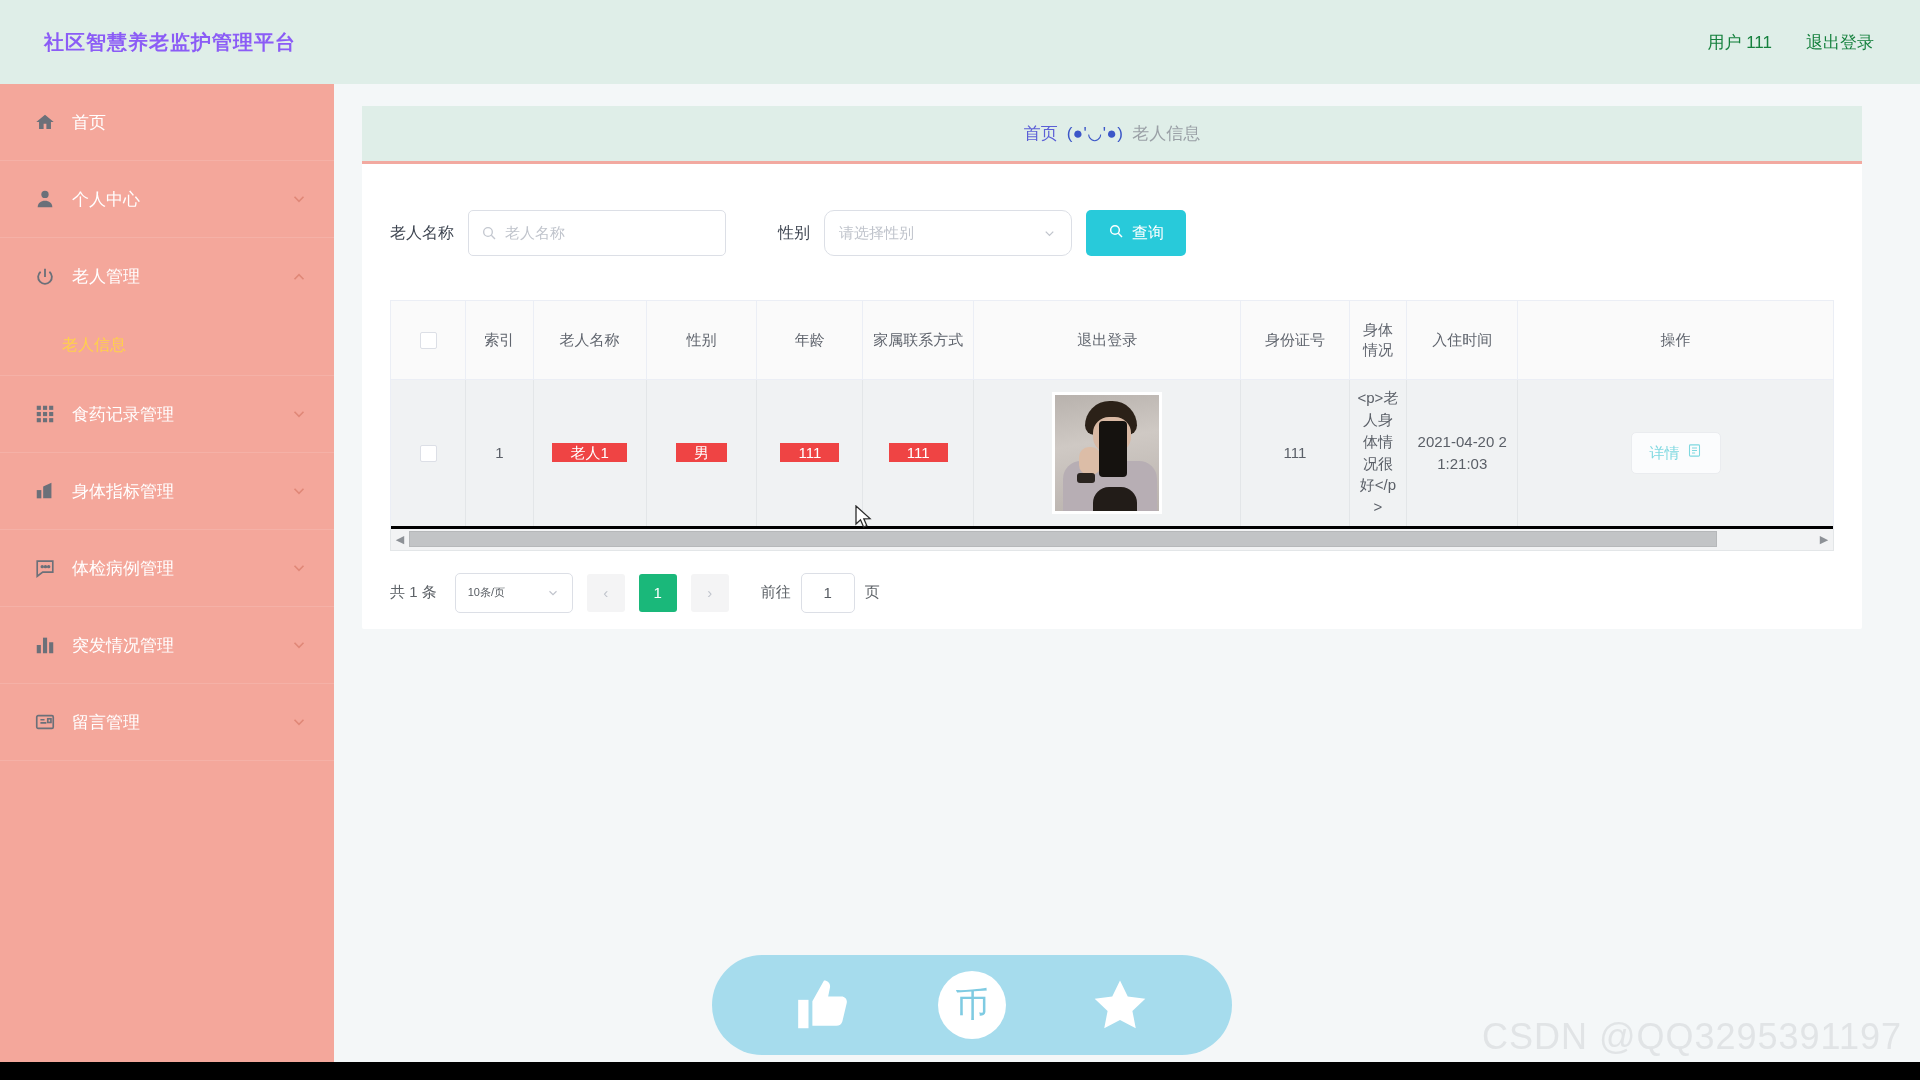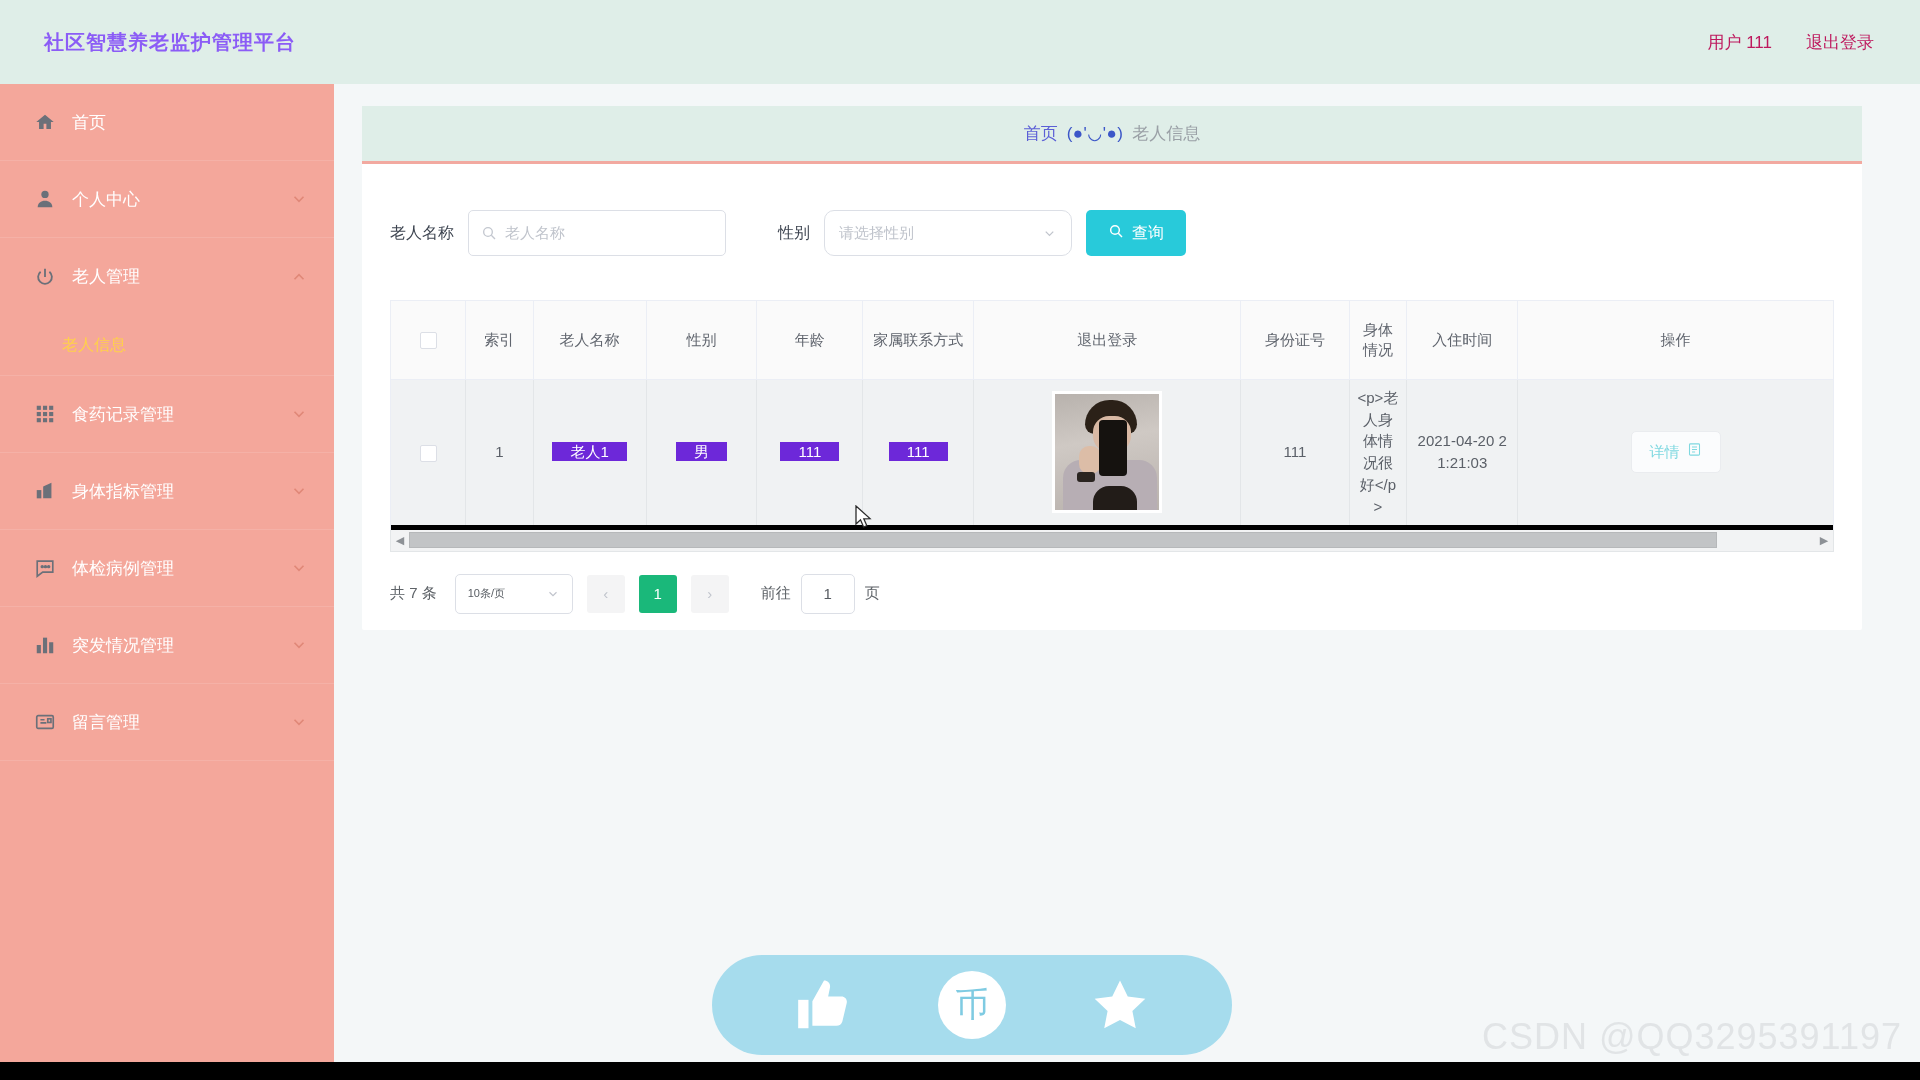--- a/index.html
+++ b/index.html
@@ -24,21 +24,21 @@
     display: flex; align-items: center;
     justify-content: space-between;
     padding: 0 46px 0 44px;
   }
   .app-title {
     font-size: 20px; font-weight: bold;
     color: #8b5cf6; letter-spacing: 1px;
   }
   .topbar-right { display: flex; align-items: center; gap: 34px; }
   .topbar-link {
-    font-size: 17px; color: #be185d; cursor: pointer;
+    font-size: 17px; color: #15803d; cursor: pointer;
   }
 
   
   .sidebar {
     position: absolute; left: 0; top: 84px;
     width: 334px; height: 996px;
     background: #f4a79b;
     overflow: hidden;
   }
   .menu-item {
@@ -165,39 +165,39 @@
     border-bottom: 1px solid #ebeef5;
     padding: 4px 6px;
     line-height: 1.35;
   }
   table.data-table td {
     background: #f0f2f3;
     color: #5b6068;
     font-size: 15px;
     height: 148px;
     border-right: 1px solid #e3e6e8;
-    border-bottom: 5px solid #000000;
+    border-bottom: 3px solid #000000;
     text-align: center;
     padding: 6px 6px;
     line-height: 1.45;
     word-break: break-all;
   }
   table.data-table th:last-child,
   table.data-table td:last-child { border-right: none; }
   .cb {
     width: 17px; height: 17px;
     border: 1px solid #dcdfe6;
     background: #fff;
     border-radius: 2px;
     display: inline-block;
     vertical-align: middle;
     cursor: pointer;
   }
   .sel-hl {
-    background: #6d28d9;
+    background: #ef4444;
     color: #ffffff;
     padding: 1px 18px;
   }
   .photo {
     width: 110px; height: 122px;
     border: 3px solid #ffffff;
     display: inline-block;
     background: linear-gradient(170deg,#b8b2ad 0%,#cfc9c4 40%,#b9b2ad 100%);
     position: relative;
     overflow: hidden;
@@ -619,21 +619,21 @@
 
       <div class="hscroll">
         <div class="arrow">◀</div>
         <div class="track">
           <div class="thumb"></div>
         </div>
         <div class="arrow">▶</div>
       </div>
 
       <div class="pagination">
-        <span class="pg-total">共 7 条</span>
+        <span class="pg-total">共 1 条</span>
         <div class="pg-select">
           <span class="v">10条/页</span>
           <span class="a">
             <svg width="14" height="14" viewBox="0 0 24 24" fill="none" stroke="currentColor" stroke-width="2">
                 <path d="M6 9l6 6 6-6"></path>
               </svg>
           </span>
         </div>
         <div class="pg-btn">‹</div>
         <div class="pg-num">1</div>

